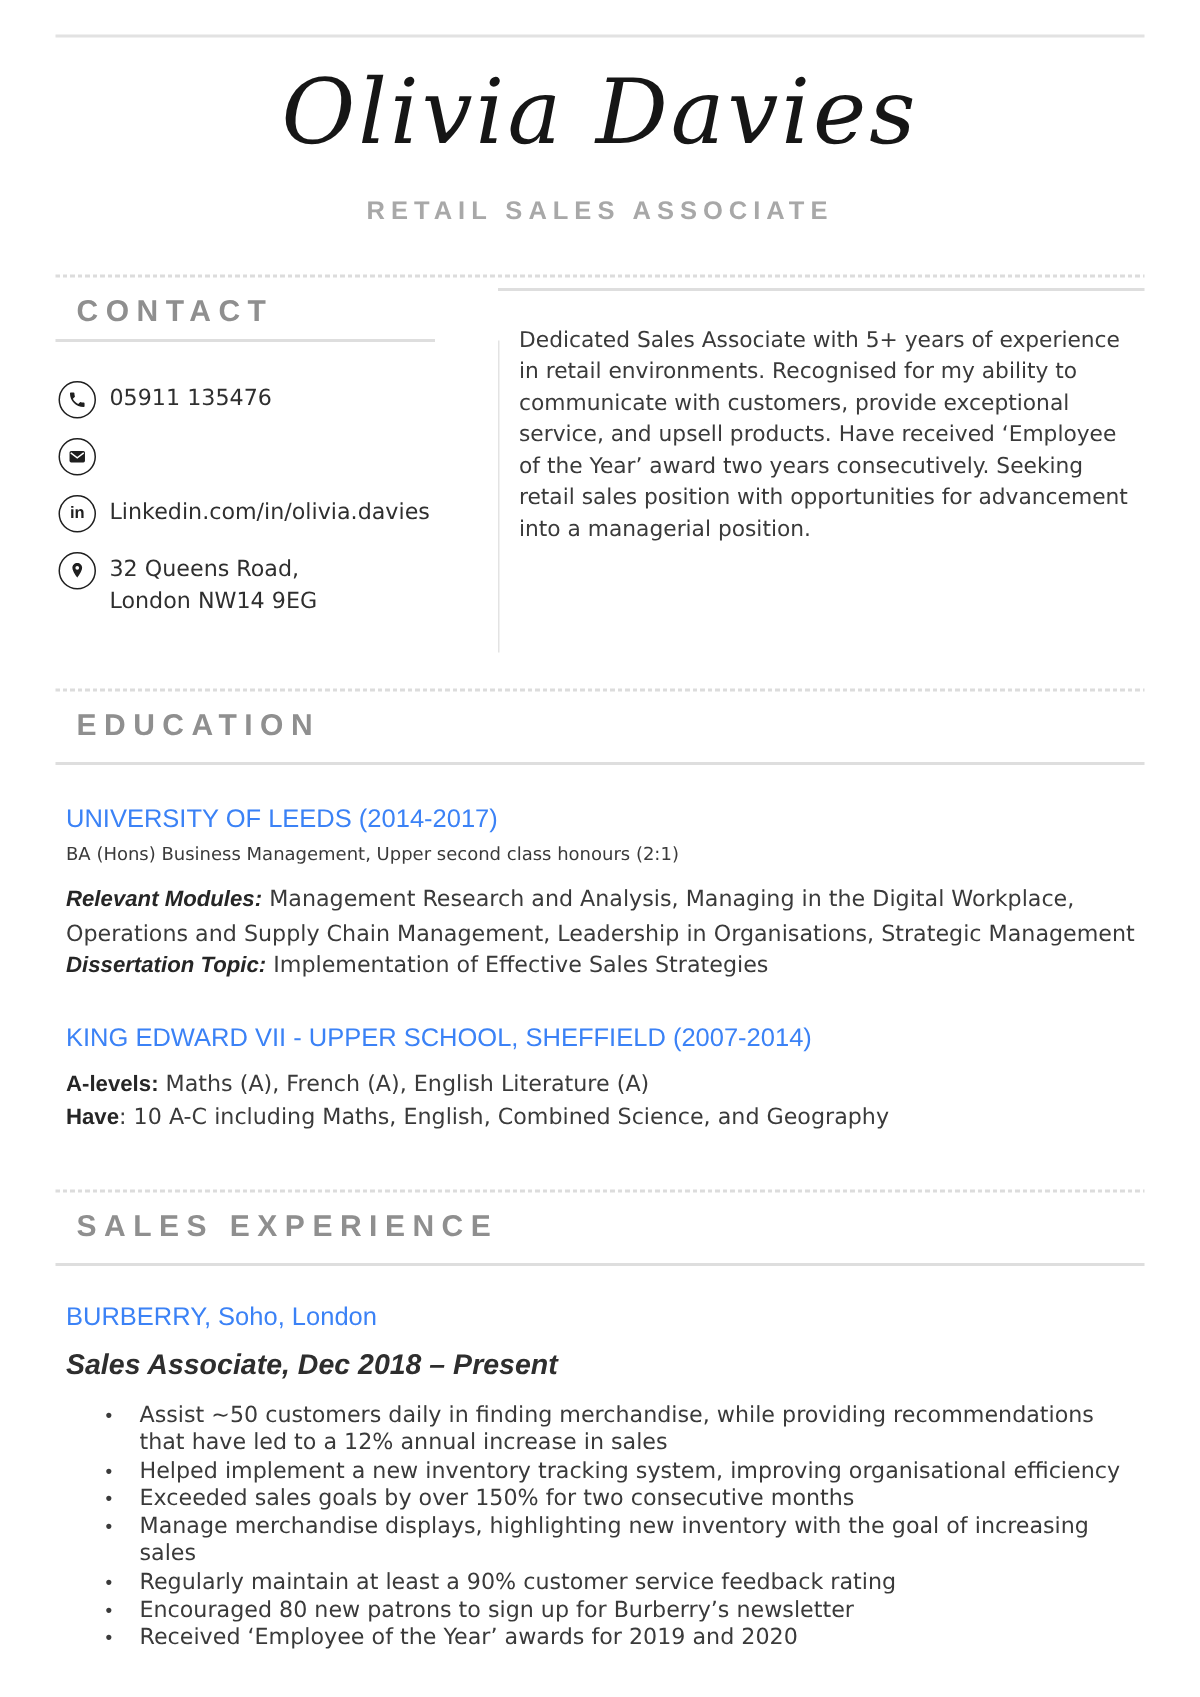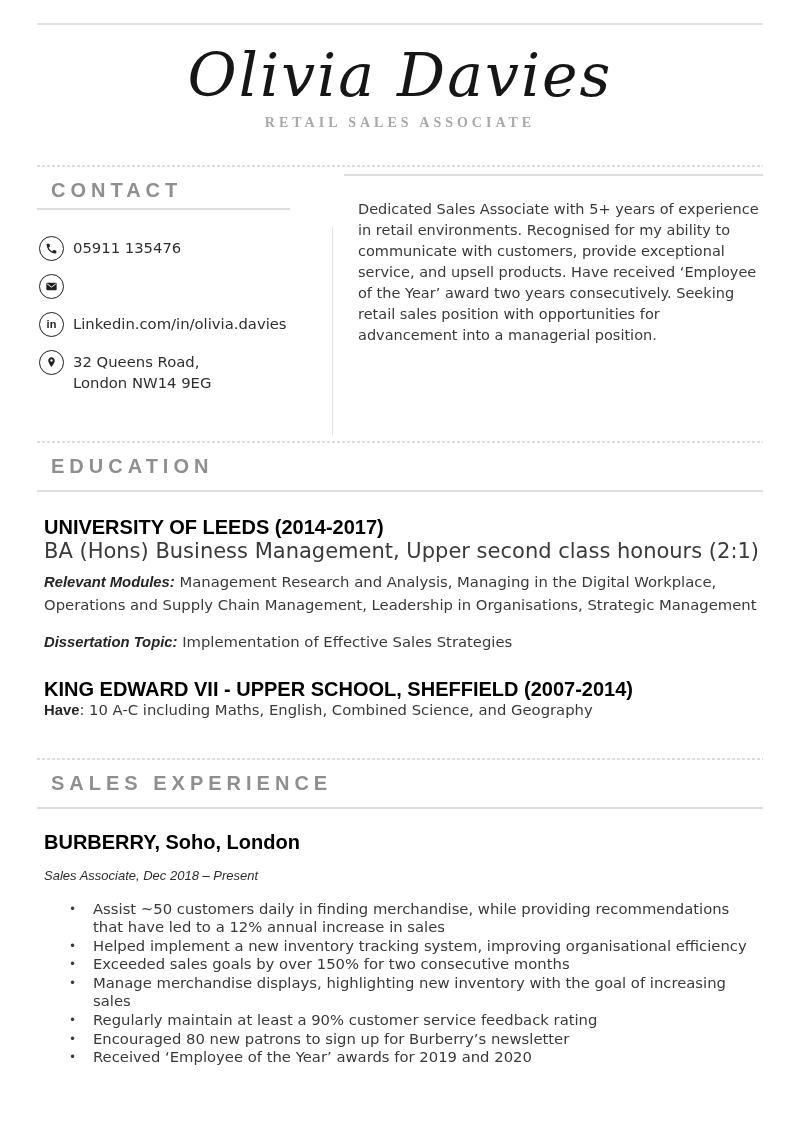--- a/index.html
+++ b/index.html
@@ -6,29 +6,29 @@
   .page{position:relative;width:800px;height:1131px;background:#ffffff;overflow:hidden;
         font-family:"DejaVu Sans",sans-serif;color:#383838;}
   .rule-solid{height:2px;background:#e2e2e2;margin:0 37px;}
   .rule-dashed{height:2px;margin:0 37px;
         background-image:repeating-linear-gradient(90deg,#dcdcdc 0 3px,transparent 3px 5px);}
   .top-rule{margin-top:23px;}
 
   .name{margin-top:12px;text-align:center;font-family:"DejaVu Serif",serif;
         font-style:italic;font-weight:normal;font-size:60px;line-height:76px;
         color:#161616;letter-spacing:2px;}
-  .subtitle{text-align:center;font-family:Liberation Serif, serif;
-        font-size:14px;line-height:20px;letter-spacing:4px;color:#a8a8a8;font-weight:bold;}
+  .subtitle{margin-top:18px;text-align:center;font-family:Liberation Sans, sans-serif;
+        font-size:17px;line-height:20px;letter-spacing:4px;color:#a8a8a8;font-weight:bold;}
   .hdr-rule{margin-top:32px;}
 
   .sec-h{font-family:"Liberation Sans",sans-serif;font-weight:bold;font-size:20px;
         line-height:22px;letter-spacing:5px;color:#8f8f8f;padding:12px 0 0 14px;}
   .sec-underline{height:2px;background:#dedede;margin-top:13px;}
 
-  .two-col{display:flex;margin:0 37px 35px;gap:12px;}
+  .two-col{display:flex;margin:0 37px 35px;}
   .col-left{width:295px;flex:none;}
   .col-right{flex:1;}
   .col-left .sec-underline{margin-top:7px;margin-right:42px;}
   .col-right .sec-underline{margin-top:7px;}
   .v-divider{position:absolute;left:332px;top:227px;width:1px;height:208px;background:#e3e3e3;}
 
   .contact-list{margin-top:26px;}
   .c-row{display:flex;margin-bottom:13px;}
   .c-icon{flex:none;width:23px;height:23px;border:1.5px solid #1f1f1f;border-radius:50%;
         display:flex;align-items:center;justify-content:center;margin-left:2px;}
@@ -37,35 +37,35 @@
         color:#1f1f1f;line-height:1;}
   .c-text{margin-left:9px;font-size:14.8px;line-height:23px;color:#2f2f2f;}
   .c-text .addr2{line-height:20px;display:block;}
   .c-text .addr1{line-height:23px;display:block;}
 
   .statement{margin:23px 0 0 14px;font-size:14.5px;line-height:21px;color:#3a3a3a;
         max-width:414px;}
 
   .section{margin:0 37px;}
   .entry-title{margin:26px 0 0 7px;font-family:"Liberation Sans",sans-serif;
-        font-weight:bold;font-size:20px;line-height:19px;color:#000000;}
-  .entry-sub{margin:4px 0 0 7px;font-size:21px;line-height:21px;color:#3a3a3a;}
-  .modules{margin:9px 0 16px 7px;font-size:14.8px;line-height:21.5px;color:#3a3a3a;}
+        font-weight:normal;font-size:17px;line-height:19px;color:#3b82f6;}
+  .entry-sub{margin:4px 0 0 7px;font-size:12px;line-height:21px;color:#3a3a3a;}
+  .modules{margin:9px 0 0 7px;font-size:14.8px;line-height:21.5px;color:#3a3a3a;}
   .modules .lbl{font-family:"Liberation Sans",sans-serif;font-weight:bold;font-style:italic;
         color:#262626;}
   .plain-line{margin:0 0 0 7px;font-size:14.8px;line-height:21.5px;color:#3a3a3a;}
   .school-title{}
   .alevels{margin:11px 0 0 7px;font-size:14.8px;line-height:21px;color:#3a3a3a;}
   .gcses{margin:0 0 0 7px;font-size:14.8px;line-height:21px;color:#3a3a3a;}
   .blbl{font-family:"Liberation Sans",sans-serif;font-weight:bold;color:#262626;}
 
   .work-rule{margin-top:37px;}
   .employer{margin:24px 0 14px 7px;}
   .role{margin:4px 0 0 7px;font-family:"Liberation Sans",sans-serif;font-style:italic;
-        font-size:13px;line-height:20px;color:#2e2e2e;}
+        font-size:19px;line-height:20px;color:#2e2e2e;font-weight:bold;}
   .bullets{list-style:none;margin:14px 0 0 0;padding:0;}
   .bullets li{position:relative;padding-left:56px;font-size:14.8px;line-height:18.6px;
         color:#3a3a3a;max-width:660px;}
   .bullets li::before{content:"\2022";position:absolute;left:32px;top:0;
         font-size:12px;color:#3a3a3a;}
 </style>
 </head>
 <body>
 
 <div class="page">
@@ -137,20 +137,21 @@
     <div class="sec-h">EDUCATION</div>
     <div class="sec-underline"></div>
 
     <div class="entry-title">UNIVERSITY OF LEEDS (2014-2017)</div>
     <div class="entry-sub">BA (Hons) Business Management, Upper second class honours (2:1)</div>
 
     <p class="modules"><span class="lbl">Relevant Modules:</span><span> Management Research and Analysis, Managing in the Digital Workplace, Operations and Supply Chain Management, Leadership in Organisations, Strategic Management</span></p>
     <p class="plain-line modules" style="margin-top:0;"><span class="lbl">Dissertation Topic:</span><span> Implementation of Effective Sales Strategies</span></p>
 
     <div class="entry-title school-title">KING EDWARD VII - UPPER SCHOOL, SHEFFIELD (2007-2014)</div>
+    <div class="alevels"><span class="blbl">A-levels:</span><span> Maths (A), French (A), English Literature (A)</span></div>
     <div class="gcses"><span class="blbl">Have</span><span>: 10 A-C including Maths, English, Combined Science, and Geography</span></div>
   </div>
 
   <div class="rule-dashed work-rule"></div>
   <div class="section">
     <div class="sec-h">SALES EXPERIENCE</div>
     <div class="sec-underline"></div>
 
     <div class="entry-title employer">BURBERRY, Soho, London</div>
     <div class="role">Sales Associate, Dec 2018 – Present</div>

